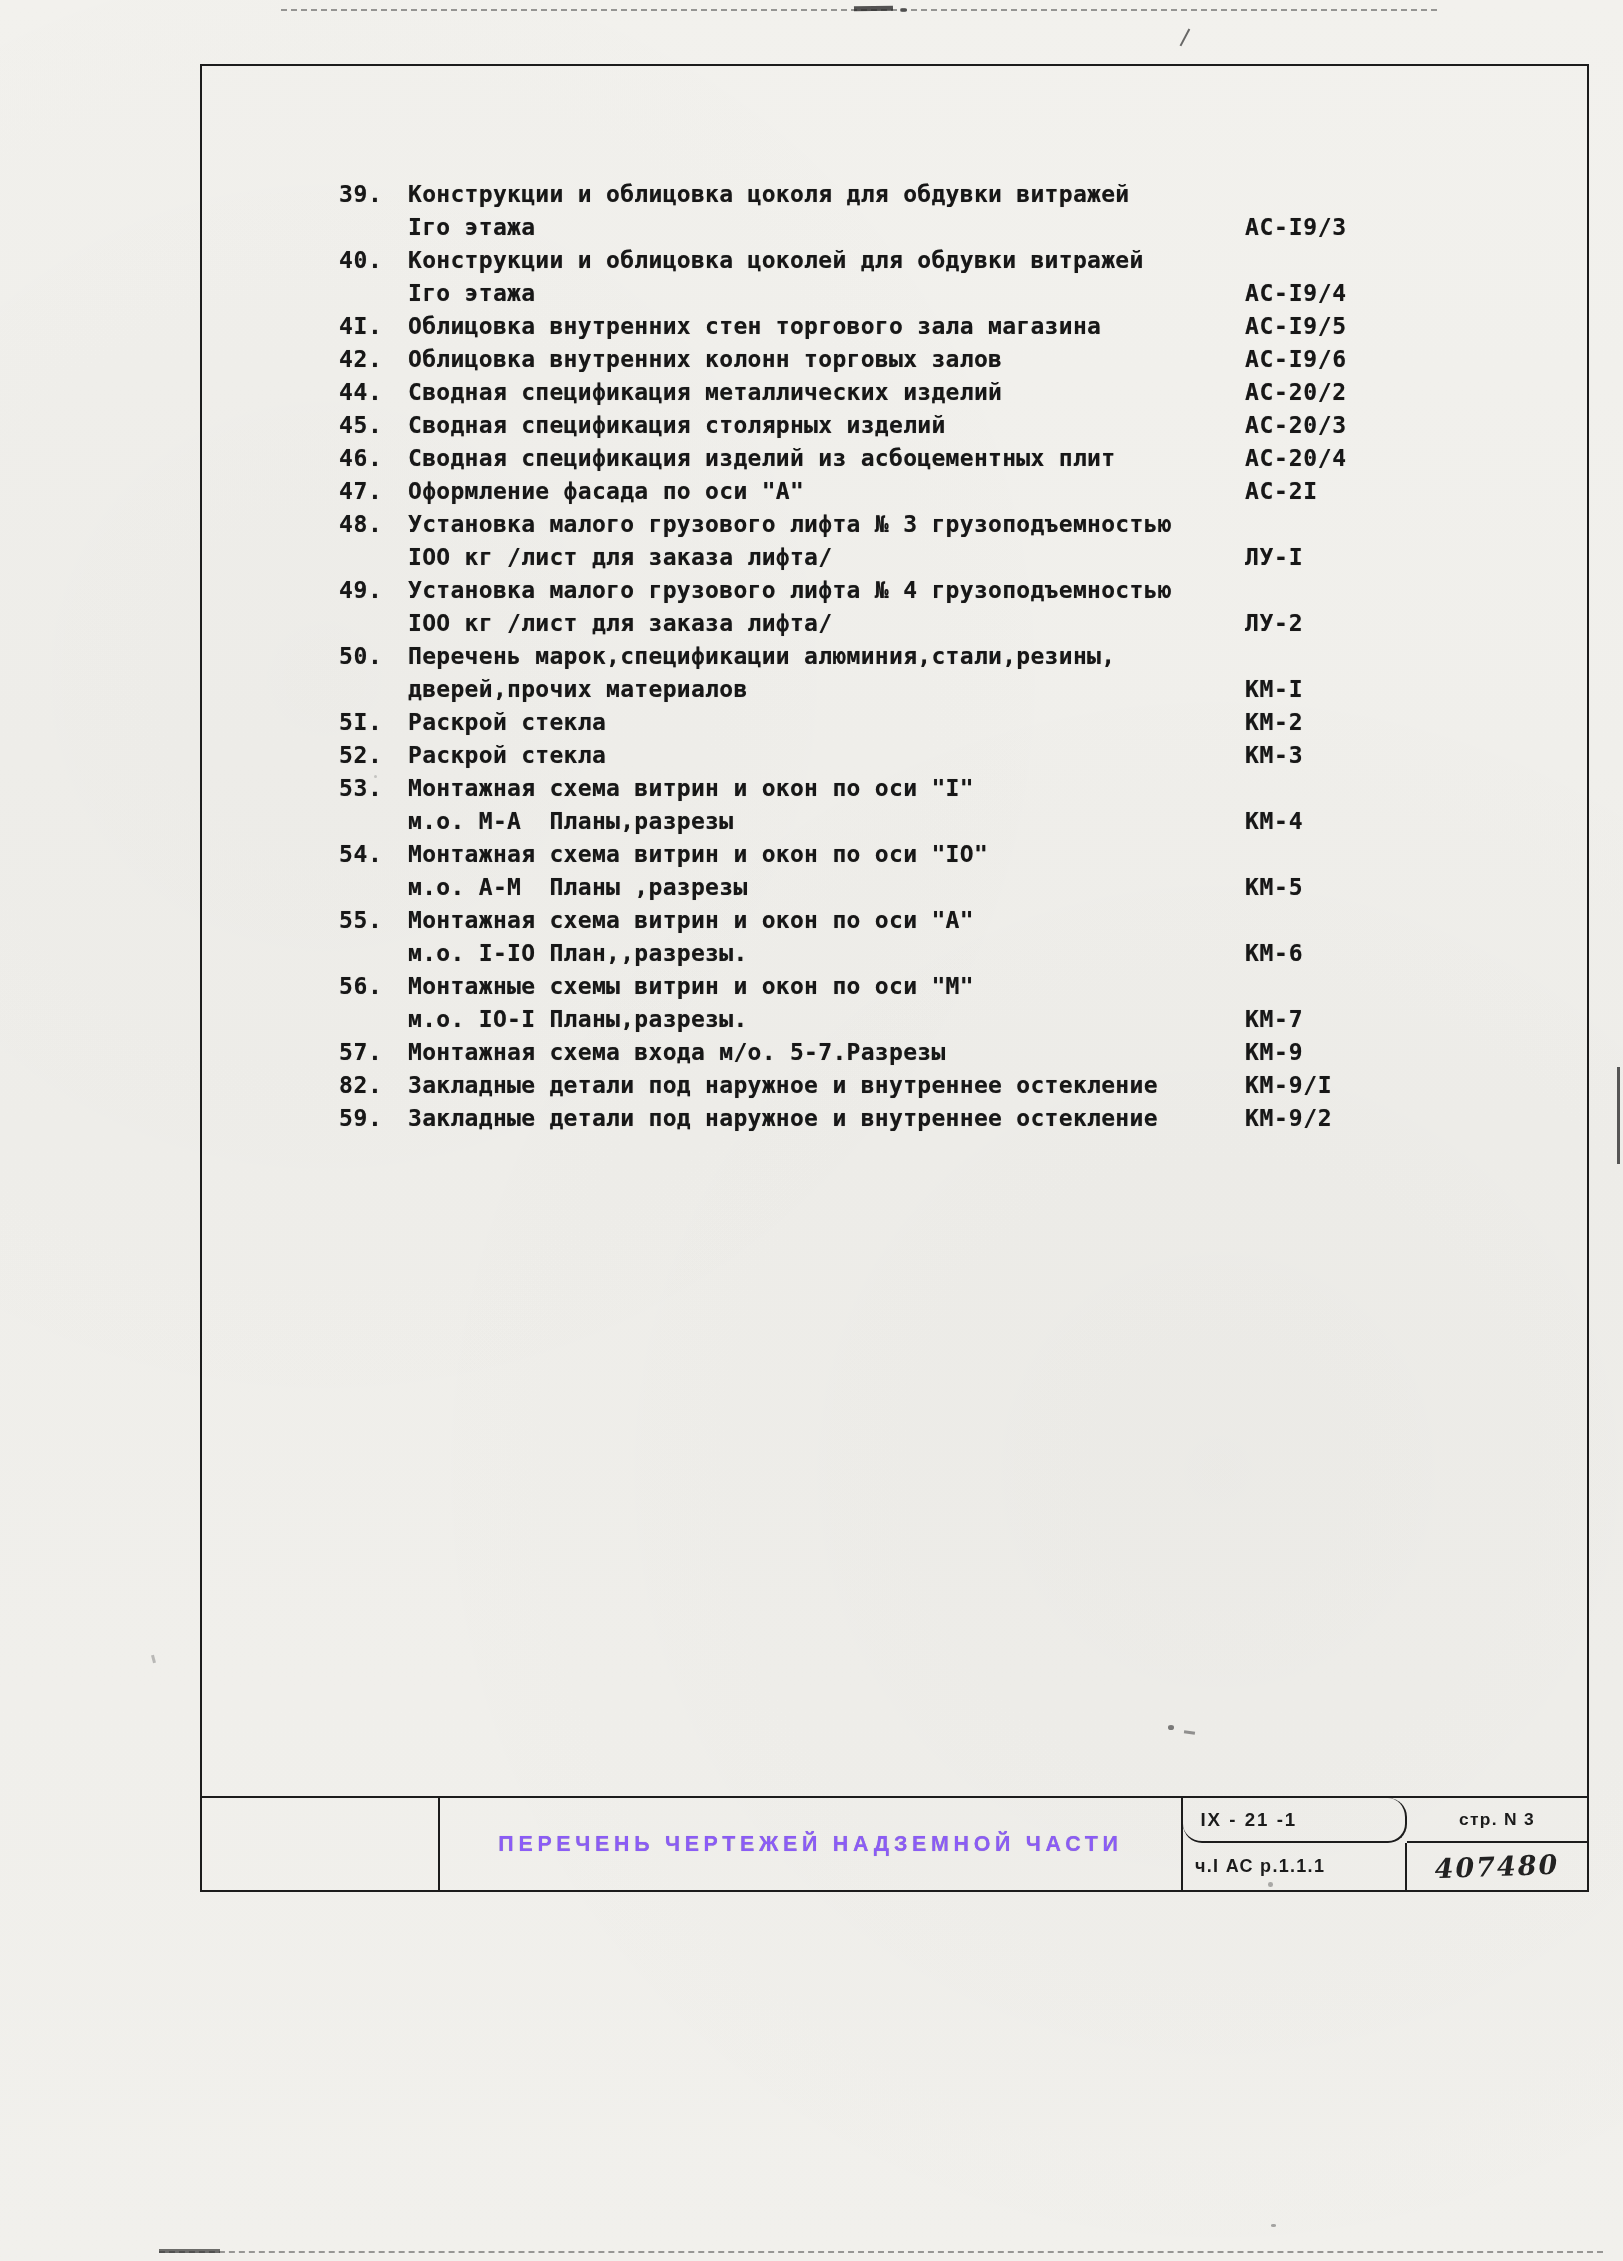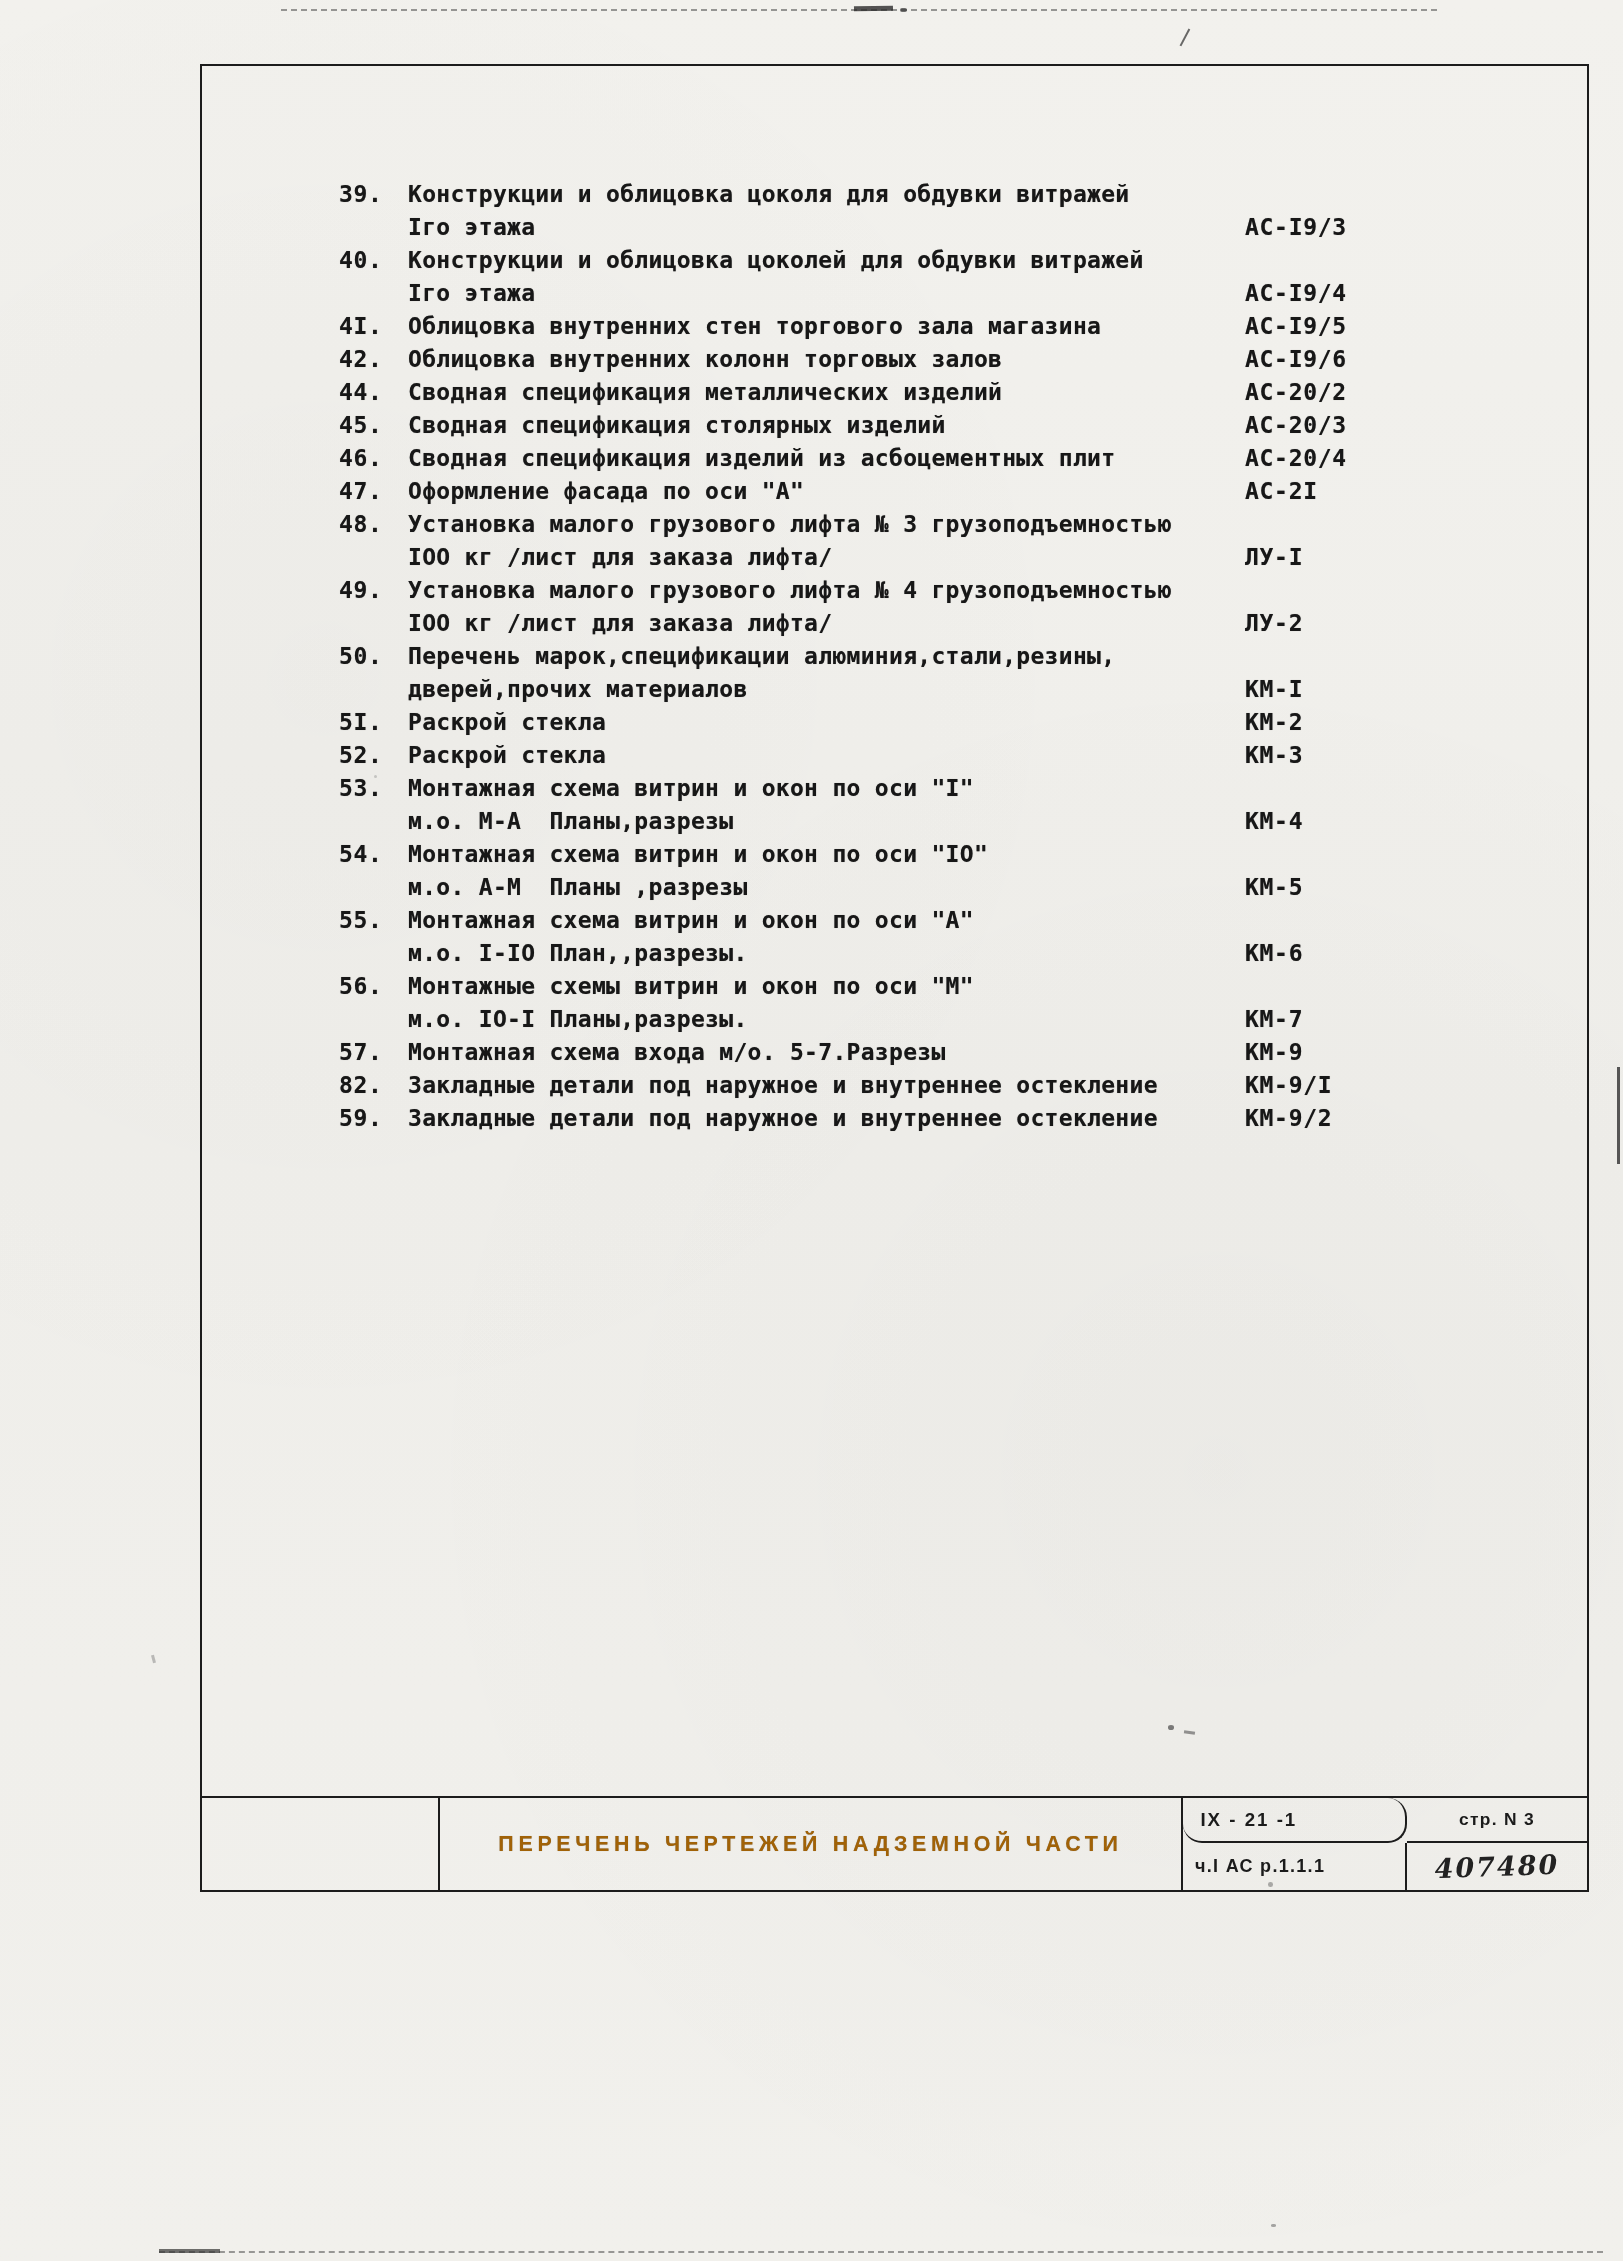--- a/index.html
+++ b/index.html
@@ -67,21 +67,21 @@
     grid-template-rows: 45px 1fr;
     font-family: "Liberation Sans", sans-serif;
   }
   .tb-cell { border-right: 2px solid #1c1c1c; }
   .tb-empty   { grid-column: 1; grid-row: 1 / span 2; }
   .tb-title   {
     grid-column: 2; grid-row: 1 / span 2;
     display: flex; align-items: center; justify-content: center;
     font-size: 21.4px; font-weight: bold;
     letter-spacing: 4.7px;
-    color: #a16207;
+    color: #8b5cf6;
     text-shadow: 0 0 0.7px rgba(10,10,10,0.4);
   }
   .tb-code {
     grid-column: 3; grid-row: 1;
     border-bottom: 2px solid #1c1c1c;
     display: flex; align-items: center;
     padding-left: 17.4px;
     font-size: 18.7px; font-weight: bold; letter-spacing: 2px;
     color: #1b1b1b;
     border-radius: 19px;

